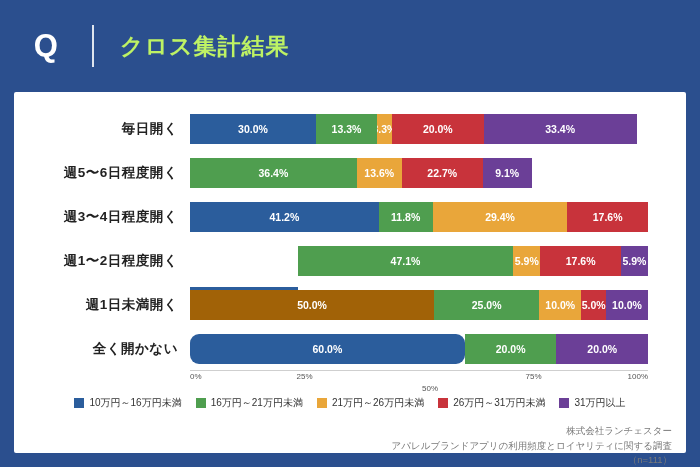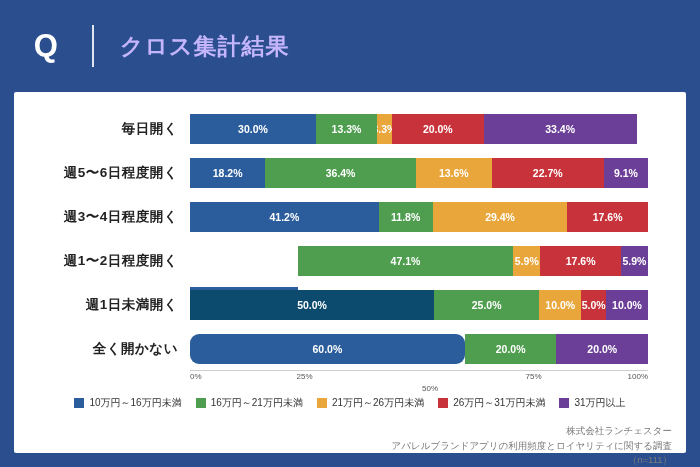--- a/index.html
+++ b/index.html
@@ -16,21 +16,21 @@
     display:flex;align-items:center;
   }
   .q-mark{
     width:92px;text-align:center;color:#ffffff;
     font-size:31px;font-weight:bold;letter-spacing:0.5px;
   }
   .divider{
     width:2px;height:42px;background:#ffffff;opacity:.85;margin-right:26px;
   }
   .header-title{
-    color:#c4b5fd;font-size:23px;font-weight:bold;letter-spacing:1px;
+    color:#bef264;font-size:23px;font-weight:bold;letter-spacing:1px;
   }
   
   .card{
     position:absolute;left:14px;top:92px;width:672px;height:361px;
     background:#ffffff;border-radius:2px;
   }
   .chart-area{
     position:absolute;left:0;top:0;width:672px;height:285px;
   }
   .rows{
@@ -96,24 +96,23 @@
               <div class="seg" style="width: 126px; background: rgb(43, 93, 156);">30.0%</div>
               <div class="seg" style="width: 60.914px; background: rgb(79, 158, 79);">13.3%</div>
               <div class="seg" style="width: 15.114px; background: rgb(233, 166, 58);">3.3%</div>
               <div class="seg" style="width: 91.6px; background: rgb(200, 51, 59);">20.0%</div>
               <div class="seg" style="width: 152.972px; background: rgb(107, 63, 151);">33.4%</div>
             </div>
           </div>
           <div class="row">
             <div class="row-label">週5〜6日程度開く</div>
             <div class="bars">
-              <div class="seg" style="width: 83.356px; background: rgb(43, 93, 156);">18.2%</div>
               <div class="seg" style="width: 166.712px; background: rgb(79, 158, 79);">36.4%</div>
-              <div class="seg" style="width: 84px; background: rgb(233, 166, 58);">13.6%</div>
-              <div class="seg" style="width: 124px; background: rgb(200, 51, 59);">22.7%</div>
+              <div class="seg" style="width: 45px; background: rgb(233, 166, 58);">13.6%</div>
+              <div class="seg" style="width: 81px; background: rgb(200, 51, 59);">22.7%</div>
               <div class="seg" style="width: 49px; background: rgb(107, 63, 151);">9.1%</div>
             </div>
           </div>
           <div class="row">
             <div class="row-label">週3〜4日程度開く</div>
             <div class="bars">
               <div class="seg" style="width: 188.696px; background: rgb(43, 93, 156);">41.2%</div>
               <div class="seg" style="width: 54.044px; background: rgb(79, 158, 79);">11.8%</div>
               <div class="seg" style="width: 134.652px; background: rgb(233, 166, 58);">29.4%</div>
               <div class="seg" style="width: 80.608px; background: rgb(200, 51, 59);">17.6%</div>
@@ -125,21 +124,21 @@
               <div class="seg" style="width: 107.63px; background: rgb(43, 93, 156); margin-top: 41px;">23.5%</div>
               <div class="seg" style="width: 215.718px; background: rgb(79, 158, 79);">47.1%</div>
               <div class="seg" style="width: 27.022px; background: rgb(233, 166, 58);">5.9%</div>
               <div class="seg" style="width: 80.608px; background: rgb(200, 51, 59);">17.6%</div>
               <div class="seg" style="width: 27.022px; background: rgb(107, 63, 151);">5.9%</div>
             </div>
           </div>
           <div class="row">
             <div class="row-label">週1日未満開く</div>
             <div class="bars">
-              <div class="seg" style="width: 266px; background: #0c4a6e;">50.0%</div>
+              <div class="seg" style="width: 266px; background: #a16207;">50.0%</div>
               <div class="seg" style="width: 114.5px; background: rgb(79, 158, 79);">25.0%</div>
               <div class="seg" style="width: 45.8px; background: rgb(233, 166, 58);">10.0%</div>
               <div class="seg" style="width: 27px; background: rgb(200, 51, 59);">5.0%</div>
               <div class="seg" style="width: 45.8px; background: rgb(107, 63, 151);">10.0%</div>
             </div>
           </div>
           <div class="row">
             <div class="row-label">全く開かない</div>
             <div class="bars">
               <div class="seg" style="width: 274.8px; background: rgb(43, 93, 156); border-radius: 9px;">60.0%</div>

